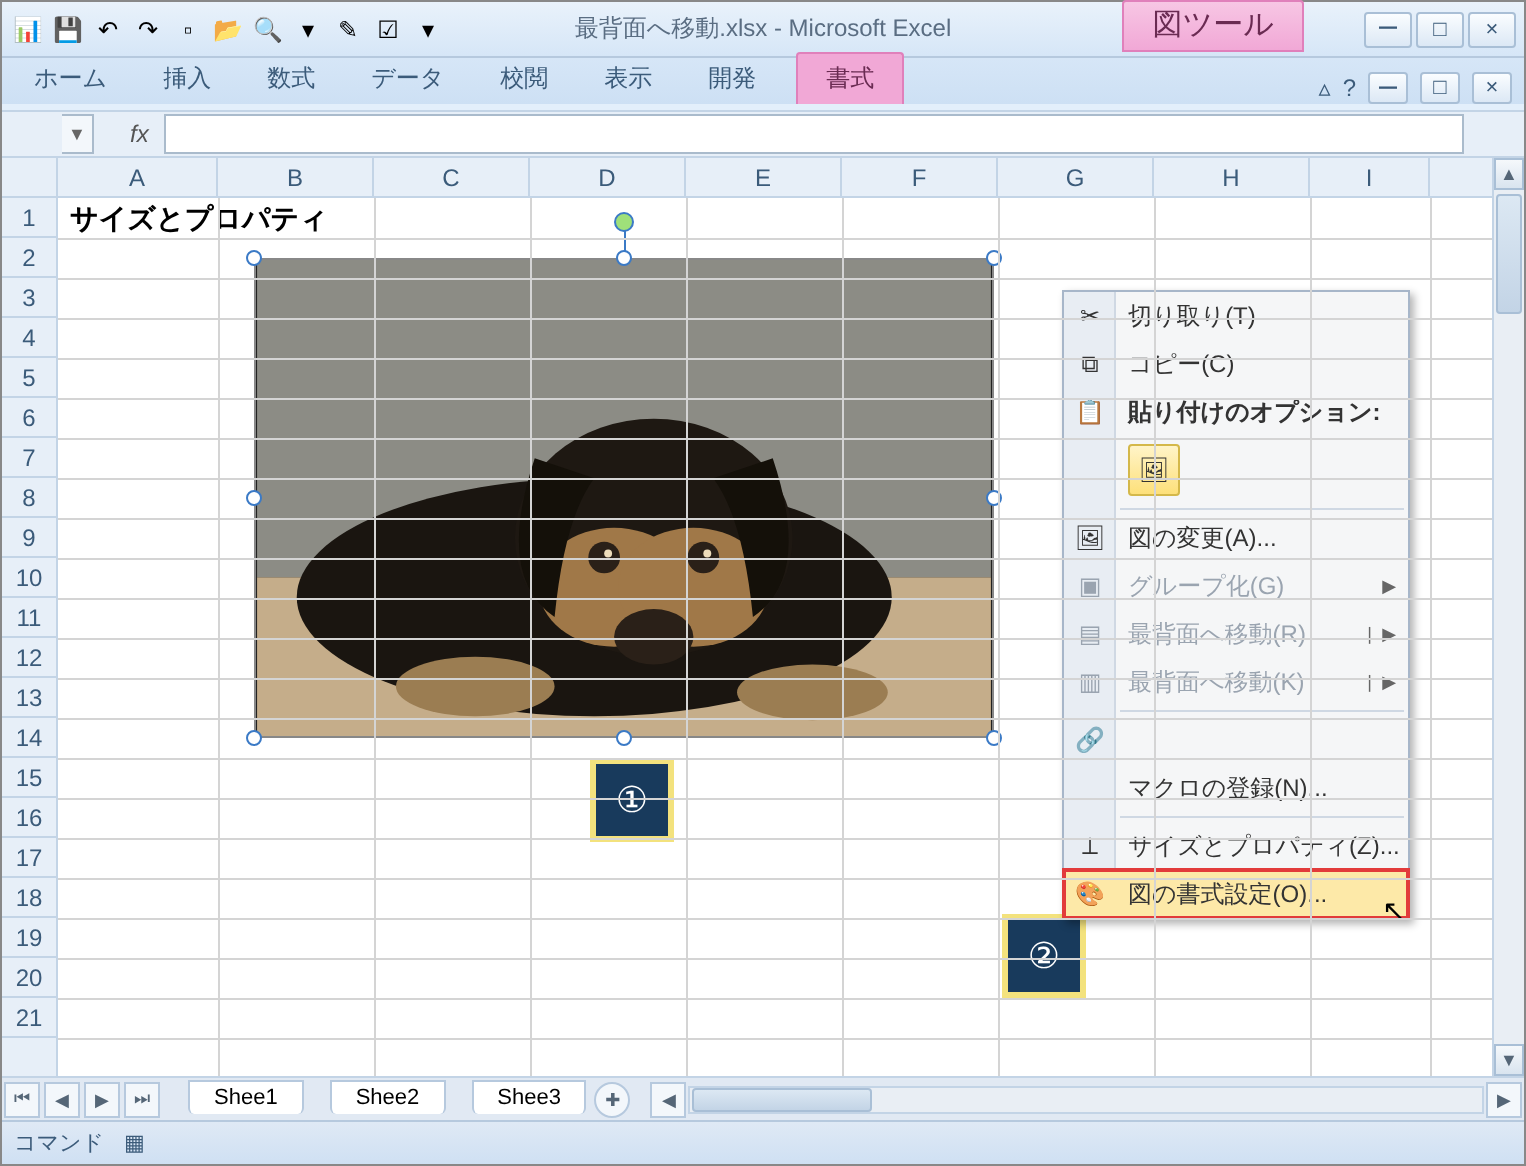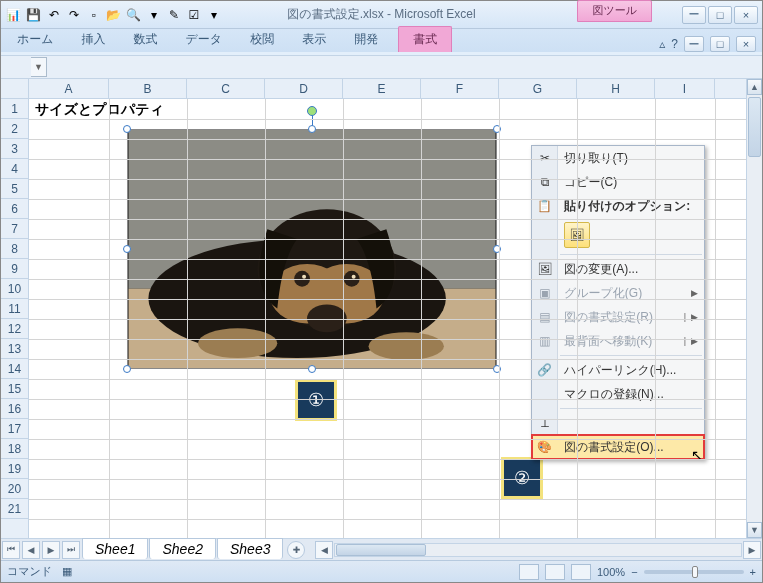--- a/index.html
+++ b/index.html
@@ -3,21 +3,21 @@
 <meta charset="utf-8">
 <style>
   * { box-sizing: border-box; margin: 0; padding: 0; }
   body { font-family: "Meiryo UI", "MS PGothic", sans-serif; font-size: 12px; background: #fff; width: 763px; height: 583px; overflow: hidden; position: relative; }
   .window { width: 763px; height: 583px; border: 1px solid #888; background: #cfe3f8; display: flex; flex-direction: column; }
   .titlebar { height: 28px; background: linear-gradient(#e9f2fb,#d6e6f7); display: flex; align-items: center; padding: 0 4px; border-bottom: 1px solid #b6c9de; position: relative; }
   .qat { display: flex; gap: 2px; align-items: center; }
   .qat-btn { width: 18px; height: 18px; display: flex; align-items: center; justify-content: center; }
   .title-center { position: absolute; left: 50%; transform: translateX(-50%); color: #5a6d82; font-size: 12px; }
   .contextual { position: absolute; right: 110px; background: linear-gradient(#f7c6e4,#f1a8d6); padding: 2px 14px 3px; border: 1px solid #e080bb; border-radius: 2px 2px 0 0; top: -1px; }
-  .contextual .ct-title { font-size: 11px; color: #6a2b52; }
+  .contextual .ct-title { font-size: 15px; color: #6a2b52; }
   .win-controls { position: absolute; right: 4px; display: flex; gap: 2px; }
   .win-btn { width: 24px; height: 18px; background: linear-gradient(#fafdff,#dce8f5); border: 1px solid #a9bfd6; border-radius: 2px; display: flex; align-items: center; justify-content: center; font-size: 11px; color: #3b5b7a; }
   .ribbon-tabs { height: 26px; display: flex; align-items: flex-end; background: linear-gradient(#d6e6f7,#cde0f4); border-bottom: 3px solid #e3effb; padding-left: 2px; position: relative; }
   .file-tab { background: #1f8f3f; color: #fff; padding: 4px 14px; font-size: 12px; border-radius: 2px 2px 0 0; margin-bottom: -1px; }
   .rtab { padding: 4px 14px; color: #3b5b7a; font-size: 12px; cursor: default; margin-top: 10px; }
   .rtab.active { background: #f1a8d6; color: #6a2b52; border: 1px solid #e080bb; border-bottom: none; border-radius: 2px 2px 0 0; }
   .ribbon-right { position: absolute; right: 6px; display: flex; gap: 6px; align-items: center; color: #3b5b7a; }
   .namebox-row { height: 24px; background: #e7eff8; display: flex; align-items: center; border-top: 1px solid #c3d4e6; border-bottom: 1px solid #c3d4e6; }
   .namebox { display: flex; align-items: center; margin-left: 30px; }
   .namebox-input { width: 120px; height: 20px; border: 1px solid #abc; background: #fff; padding: 0 6px; font-size: 12px; }
@@ -49,21 +49,21 @@
   .cm-ico { position: absolute; left: 5px; width: 16px; height: 16px; display: flex; align-items: center; justify-content: center; font-size: 12px; }
   .cm-arrow { position: absolute; right: 6px; font-size: 9px; color: #666; }
   .cm-header { font-weight: bold; }
   .cm-paste-opt { height: 34px; }
   .cm-paste-btn { position: absolute; left: 32px; width: 26px; height: 26px; background: linear-gradient(#fff4c8,#fde07a); border: 1px solid #d4b84a; border-radius: 2px; display: flex; align-items: center; justify-content: center; }
   .vscroll { position: absolute; right: 0; top: 0; bottom: 0; width: 16px; background: #e9eef4; border-left: 1px solid #c3d4e6; }
   .vs-btn { height: 16px; background: linear-gradient(#f5f8fb,#d9e4ef); border: 1px solid #a9bfd6; display: flex; align-items: center; justify-content: center; font-size: 9px; color: #567; }
   .vs-thumb { position: absolute; top: 18px; left: 1px; right: 1px; height: 60px; background: linear-gradient(#dce8f3,#c3d4e6); border: 1px solid #a9bfd6; border-radius: 2px; }
   .sheet-tabs-bar { height: 22px; background: #e1e9f3; display: flex; align-items: center; border-top: 1px solid #c3d4e6; }
   .st-nav { width: 18px; height: 18px; display: flex; align-items: center; justify-content: center; border: 1px solid #b6c9de; background: #f3f7fb; margin: 0 1px; font-size: 9px; color: #567; }
-  .st-tab { padding: 2px 12px; background: #fff; border: 1px solid #b6c9de; border-bottom: none; margin-left: 1px; font-size: 14px; border-radius: 0 0 3px 3px; transform: translateY(-1px); font-style: italic; }
+  .st-tab { padding: 2px 12px; background: #fff; border: 1px solid #b6c9de; border-bottom: none; margin-left: 13px; font-size: 11px; border-radius: 0 0 3px 3px; transform: translateY(-1px); }
   .st-tab.active { background: #fff; font-weight: normal; }
   .hscroll { flex: 1; margin-left: 8px; display: flex; align-items: center; }
   .hs-track { flex: 1; height: 14px; background: #e9eef4; border: 1px solid #c3d4e6; position: relative; }
   .hs-thumb { position: absolute; left: 1px; width: 90px; top: 0; bottom: 0; background: linear-gradient(#dce8f3,#c3d4e6); border: 1px solid #a9bfd6; border-radius: 2px; }
   .statusbar { height: 22px; background: linear-gradient(#dfe9f5,#cfe0f3); display: flex; align-items: center; padding: 0 6px; border-top: 1px solid #b6c9de; font-size: 11px; color: #3b5b7a; text-align: center; }
   .status-right { margin-left: auto; display: flex; align-items: center; gap: 6px; }
   .view-btn { width: 20px; height: 16px; border: 1px solid #a9bfd6; background: #eef4fa; }
   .zoom-slider { width: 100px; height: 4px; background: #b6c9de; position: relative; border-radius: 2px; }
   .zoom-thumb { position: absolute; left: 48px; top: -4px; width: 6px; height: 12px; background: #f5f8fb; border: 1px solid #888; border-radius: 2px; }
   svg.dog { width: 100%; height: 100%; display: block; }
@@ -81,21 +81,21 @@
       <span class="qat-btn">↶</span>
       <span class="qat-btn">↷</span>
       <span class="qat-btn">▫</span>
       <span class="qat-btn">📂</span>
       <span class="qat-btn">🔍</span>
       <span class="qat-btn">▾</span>
       <span class="qat-btn">✎</span>
       <span class="qat-btn">☑</span>
       <span class="qat-btn">▾</span>
     </div>
-    <div class="title-center">図の書式設定.xlsx - Microsoft Excel</div>
+    <div class="title-center">最背面へ移動.xlsx - Microsoft Excel</div>
     <div class="contextual">
       <div class="ct-title">図ツール</div>
     </div>
     <div class="win-controls">
       <div class="win-btn">ー</div>
       <div class="win-btn">□</div>
       <div class="win-btn">×</div>
     </div>
   </div>
 
@@ -113,20 +113,24 @@
       <span>?</span>
       <span class="win-btn" style="width:20px;height:16px">ー</span>
       <span class="win-btn" style="width:20px;height:16px">□</span>
       <span class="win-btn" style="width:20px;height:16px">×</span>
     </div>
   </div>
 
   <div class="namebox-row">
     <div class="namebox">
       <div class="namebox-dd">▼</div>
+    </div>
+    <div class="fx-bar">
+      <span class="fx-label">fx</span>
+      <div class="fx-input"></div>
     </div>
   </div>
 
   <div class="sheet-area">
     <div class="corner"></div>
     <div class="col-headers">
       <div class="col-h" style="width:80px">A</div>
       <div class="col-h" style="width:78px">B</div>
       <div class="col-h" style="width:78px">C</div>
       <div class="col-h" style="width:78px">D</div>
@@ -222,41 +226,41 @@
           <span class="cm-ico">🖼</span>
           <span>図の変更(A)...</span>
         </div>
         <div class="cm-item disabled">
           <span class="cm-ico">▣</span>
           <span>グループ化(G)</span>
           <span class="cm-arrow">▶</span>
         </div>
         <div class="cm-item disabled">
           <span class="cm-ico">▤</span>
-          <span>図の書式設定(R)</span>
+          <span>最背面へ移動(R)</span>
           <span class="cm-arrow" style="right:18px">|</span>
           <span class="cm-arrow">▶</span>
         </div>
         <div class="cm-item disabled">
           <span class="cm-ico">▥</span>
           <span>最背面へ移動(K)</span>
           <span class="cm-arrow" style="right:18px">|</span>
           <span class="cm-arrow">▶</span>
         </div>
         <div class="cm-sep"></div>
         <div class="cm-item">
           <span class="cm-ico">🔗</span>
-          <span>ハイパーリンク(H)...</span>
         </div>
         <div class="cm-item">
           <span>マクロの登録(N)...</span>
         </div>
         <div class="cm-sep"></div>
         <div class="cm-item">
           <span class="cm-ico">⟂</span>
+          <span>サイズとプロパティ(Z)...</span>
         </div>
         <div class="cm-item highlight">
           <span class="cm-ico">🎨</span>
           <span>図の書式設定(O)...</span>
         </div>
       </div>
       <div class="cursor" style="left:662px; top:348px">↖</div>
     <div class="gcell-line-v" style="left: 80px;"></div>
         <div class="gcell-line-v" style="left: 158px;"></div>
         <div class="gcell-line-v" style="left: 236px;"></div>
@@ -310,26 +314,15 @@
       <div class="hs-track">
           <div class="hs-thumb"></div>
         </div>
       <div class="st-nav">▶</div>
     </div>
   </div>
 
   <div class="statusbar">
     <span>コマンド</span>
     <span style="margin-left:10px">▦</span>
-    <div class="status-right">
-      <div class="view-btn"></div>
-      <div class="view-btn"></div>
-      <div class="view-btn"></div>
-      <span>100%</span>
-      <span>−</span>
-      <div class="zoom-slider">
-          <div class="zoom-thumb"></div>
-        </div>
-      <span>+</span>
-    </div>
   </div>
 
 </div>
 
 </body></html>

